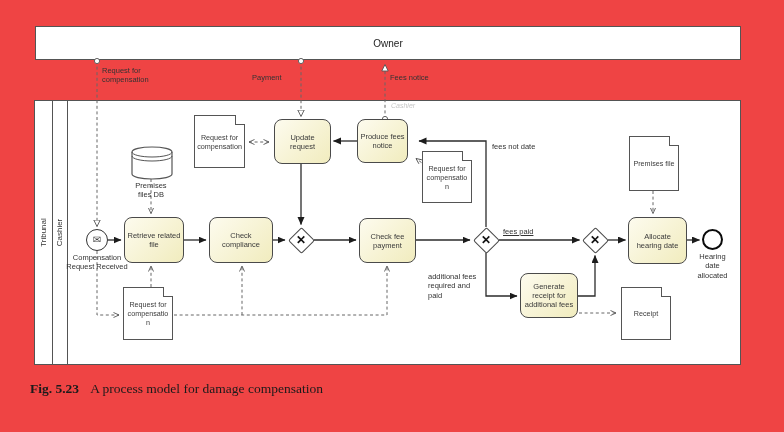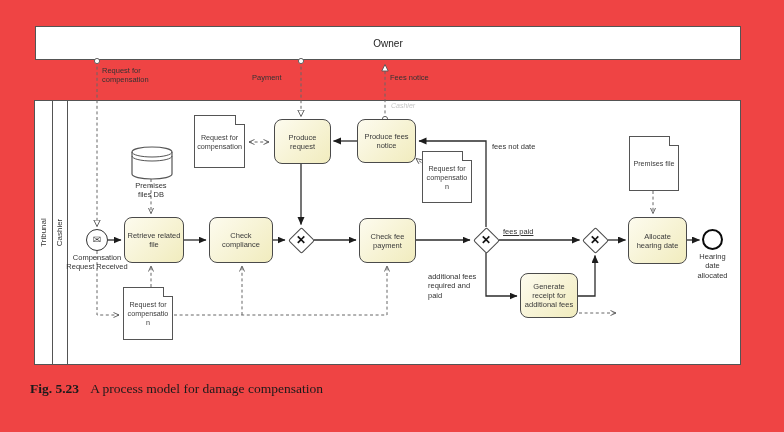--- a/index.html
+++ b/index.html
@@ -120,23 +120,23 @@
     <path class="dash" d="M249,142 L269,142" marker-start="url(#mOpenS)" marker-end="url(#mOpen)"></path>
   </svg>
 
   <div class="task" style="left:124px;top:217px;width:60px;height:46px;">
       <span>Retrieve related file</span>
     </div>
   <div class="task" style="left:209px;top:217px;width:64px;height:46px;">
       <span>Check compliance</span>
     </div>
   <div class="task" style="left:274px;top:119px;width:57px;height:45px;">
-      <span>Produce request</span>
-    </div>
-  <div class="task" style="left:357px;top:119px;width:59px;height:44px;justify-content:flex-end;">
+      <span>Update request</span>
+    </div>
+  <div class="task" style="left:357px;top:119px;width:51px;height:44px;justify-content:flex-end;">
       <span>Produce fees notice</span>
     </div>
   <div class="task" style="left:359px;top:218px;width:57px;height:45px;">
       <span>Check fee payment</span>
     </div>
   <div class="task" style="left:520px;top:273px;width:58px;height:45px;">
       <span>Generate receipt for additional fees</span>
     </div>
   <div class="task" style="left:628px;top:217px;width:59px;height:47px;">
       <span>Allocate hearing date</span>
@@ -176,20 +176,24 @@
     <span class="fold"></span>
     <span>Request for compensation</span>
   </div>
   <div class="doc" style="left:123px;top:287px;width:50px;height:53px;">
     <span class="fold"></span>
     <span>Request for compensation</span>
   </div>
   <div class="doc" style="left:629px;top:136px;width:50px;height:55px;">
     <span class="fold"></span>
     <span>Premises file</span>
+  </div>
+  <div class="doc" style="left:621px;top:287px;width:50px;height:53px;">
+    <span class="fold"></span>
+    <span>Receipt</span>
   </div>
 
   <div class="lbl" style="left:102px;top:66px;width:50px;">Request for compensation</div>
   <div class="lbl tr" style="left:252px;top:73px;width:42px;">Payment</div>
   <div class="lbl" style="left:390px;top:73px;width:52px;">Fees notice</div>
   <div class="lbl" style="left:492px;top:142px;width:60px;">fees not date</div>
   <div class="lbl" style="left:503px;top:227px;width:44px;text-decoration:underline;">fees paid</div>
   <div class="lbl tr" style="left:428px;top:272px;width:54px;">additional fees required and paid</div>
   <div class="lbl tc" style="left:66px;top:253px;width:62px;">Compensation Request Received</div>
   <div class="lbl tc" style="left:692px;top:252px;width:41px;">Hearing date allocated</div>

